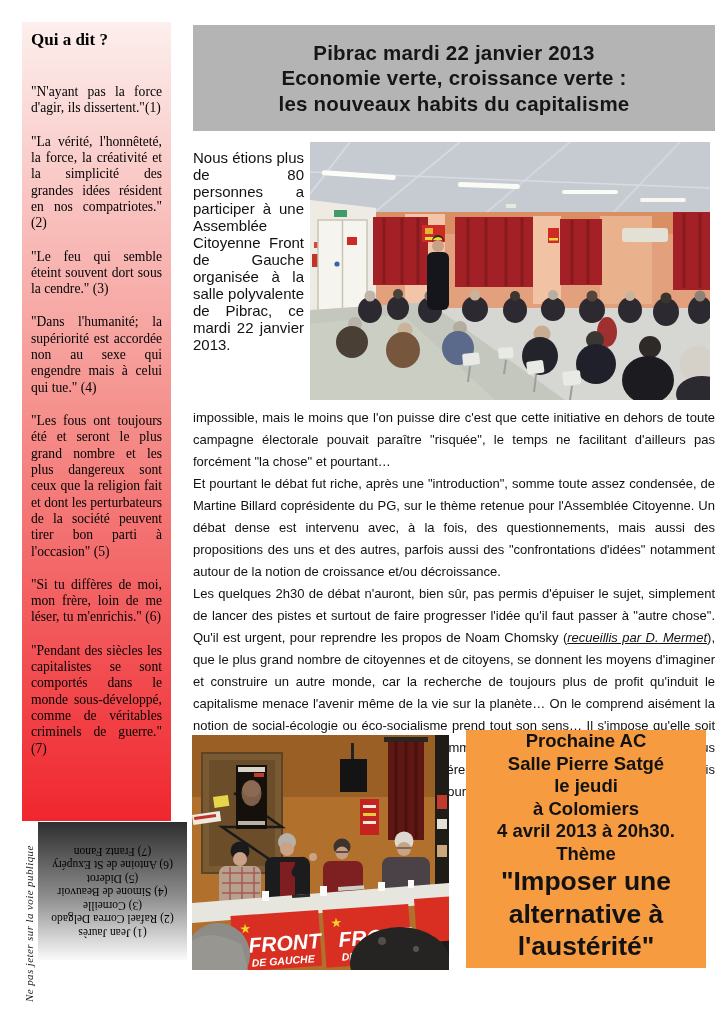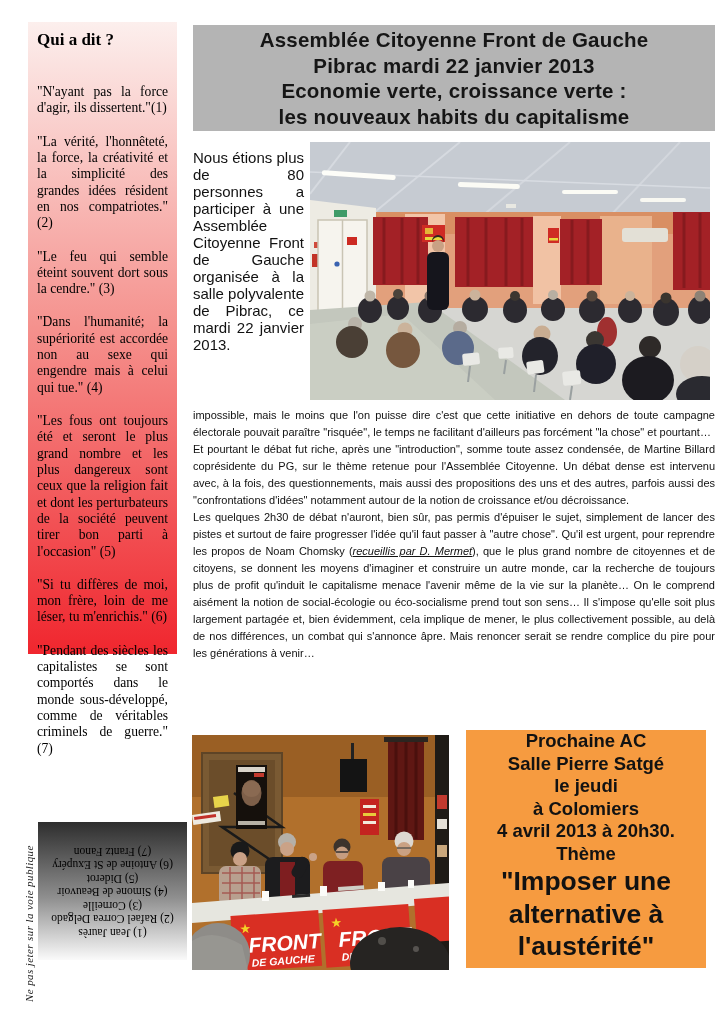--- a/index.html
+++ b/index.html
@@ -5,21 +5,21 @@
   html,body{margin:0;padding:0;background:#fff;}
   .page{position:relative;width:724px;height:1024px;background:#ffffff;overflow:hidden;
         font-family:"Liberation Sans",sans-serif;}
 
   
   .flyer-note{position:absolute;left:22px;top:778px;height:224px;
     writing-mode:vertical-rl;transform:rotate(180deg);
     font:italic 11px/14px "Liberation Serif",serif;color:#222;letter-spacing:.4px;}
 
   
-  .sidebar{position:absolute;left:28px;top:22px;width:149px;height:632px;
+  .sidebar{position:absolute;left:22px;top:22px;width:149px;height:799px;
     box-sizing:border-box;padding:8px 9px;
     background:linear-gradient(180deg,#fcefed 0%,#f5928e 48%,#f0262e 100%);
     font-family:"Liberation Serif",serif;color:#000;}
   .sidebar h2{margin:0 0 34px 0;font-size:17px;font-weight:bold;}
   .sidebar p{margin:0 0 17px 0;font-size:13.6px;line-height:1.2;text-align:justify;}
 
   
   .answers{position:absolute;left:38px;top:822px;width:149px;height:138px;
     background:linear-gradient(180deg,#2e2e2e 0%,#8f8f8f 55%,#fafafa 100%);
     display:flex;align-items:center;justify-content:center;}
@@ -30,21 +30,21 @@
   .banner{position:absolute;left:193px;top:25px;width:522px;height:106px;
     background:#b4b4b4;color:#161616;text-align:center;
     display:flex;flex-direction:column;justify-content:center;}
   .banner div{font-weight:bold;font-size:20.5px;line-height:25.5px;letter-spacing:.2px;}
 
   
   .intro-col{position:absolute;left:193px;top:149px;width:111px;
     font-size:15px;line-height:17px;text-align:justify;color:#111;}
   .intro-col p{margin:0;}
   .article-body{position:absolute;left:193px;top:407px;width:522px;
-    font-size:11px;line-height:17px;text-align:justify;color:#111;}
+    font-size:13px;line-height:22px;text-align:justify;color:#111;}
   .article-body p{margin:0;}
   .it{font-style:italic;text-decoration:underline;}
 
   
   .photo1{position:absolute;left:310px;top:142px;width:400px;height:258px;}
   .photo2{position:absolute;left:192px;top:735px;width:257px;height:235px;}
   .photo1 svg,.photo2 svg{display:block;width:100%;height:100%;}
 
   
   .orange-box{position:absolute;left:466px;top:730px;width:240px;height:238px;
@@ -76,21 +76,20 @@
       <div>(2) Rafael Correa Delgado</div>
       <div>(3) Corneille</div>
       <div>(4) Simone de Beauvoir</div>
       <div>(5) Diderot</div>
       <div>(6) Antoine de St Exupéry</div>
       <div>(7) Frantz Fanon</div>
     </div>
   </div>
 
   <header class="banner">
-    <div>Assemblée Citoyenne Front de Gauche</div>
     <div>Pibrac mardi 22 janvier 2013</div>
     <div>Economie verte, croissance verte :</div>
     <div>les nouveaux habits du capitalisme</div>
   </header>
 
   <div class="photo1">
     <svg viewBox="0 0 400 258" preserveAspectRatio="none">
       <rect width="400" height="258" fill="#d6d6d2"></rect>
       <g>
         <polygon points="0,0 400,0 400,72 0,80" fill="#c6cbd2"></polygon>

